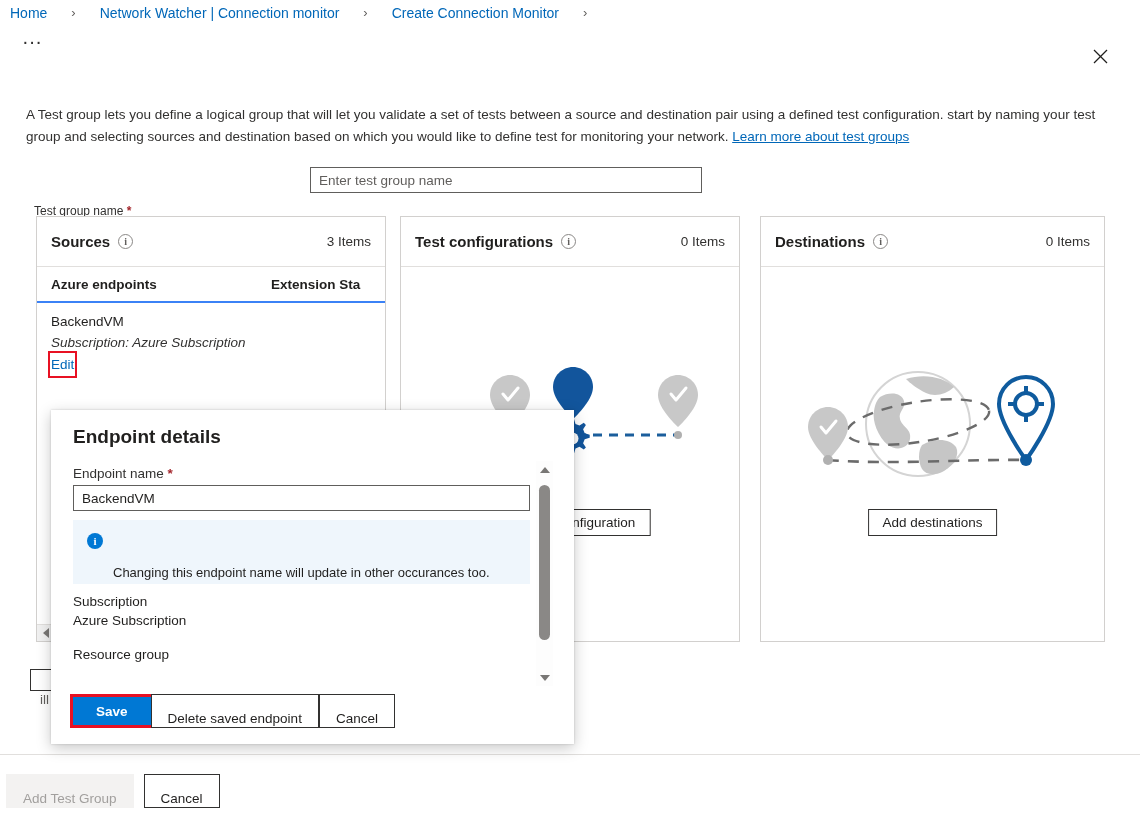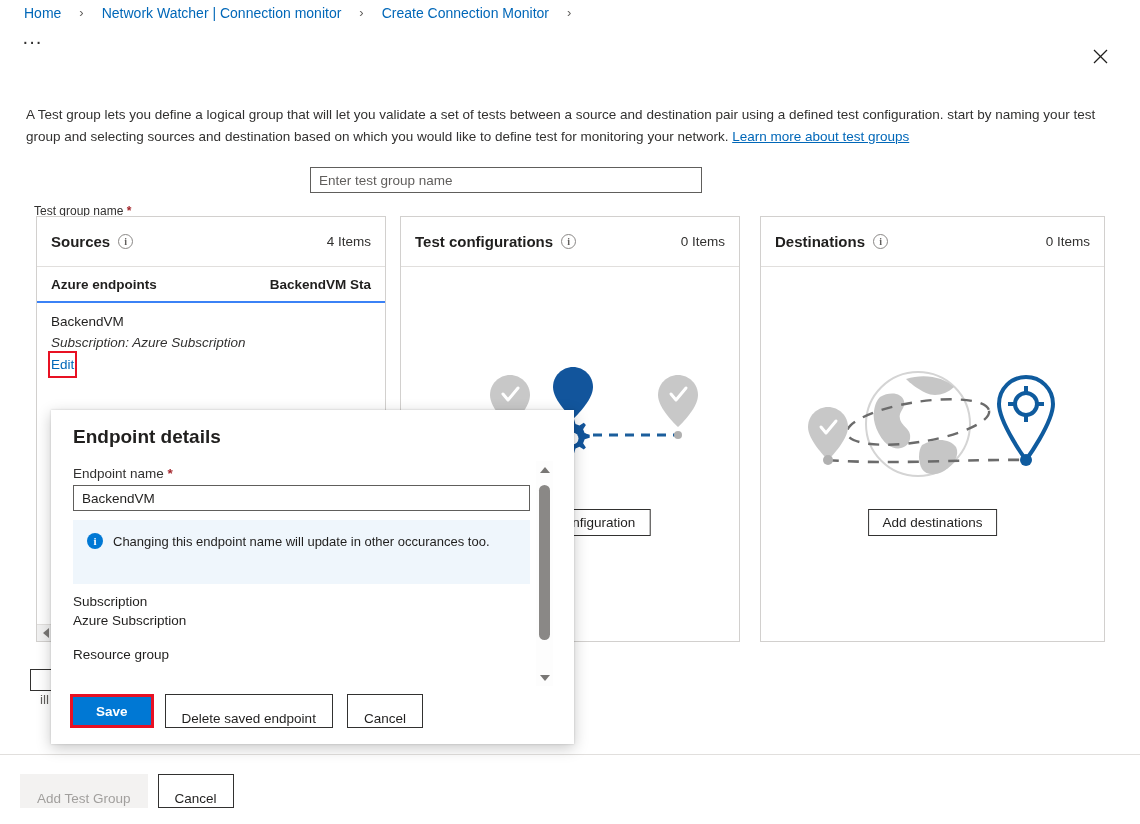--- a/index.html
+++ b/index.html
@@ -8,23 +8,23 @@
     width: 1140px; height: 824px;
     background: #ffffff;
     font-family: "Liberation Sans", sans-serif;
     color: #201f1e;
     overflow: hidden;
   }
   .page { position: relative; width: 1140px; height: 824px; background:#fff; }
 
   
   .breadcrumb {
-    position: absolute; left: 24px; top: 5px;
+    position: absolute; left: 10px; top: 5px;
     font-size: 14px; color: #323130;
-    display: flex; align-items: flex-start; gap: 18px;
+    display: flex; align-items: flex-start; gap: 24px;
     white-space: nowrap;
   }
   .crumb-link { color: #0067b8; cursor: pointer; }
   .crumb-sep { color: #605e5c; font-size: 13px; }
 
   
   .title-row {
     position: absolute; left: 22px; top: 34px;
     display: flex; align-items: baseline; gap: 14px;
   }
@@ -122,21 +122,21 @@
   .bottom-note {
     position:absolute; left:40px; top:692px; font-size:13.5px; color:#605e5c; white-space:nowrap;
   }
   .bottom-checkbox {
     position:absolute; left:30px; top:669px; width:22px; height:22px;
     border:1px solid #323130; background:#fff;
   }
 
   
   .footer-sep { position:absolute; left:0; top:754px; width:1140px; height:1px; background:#e1dfdd; }
-  .footer { position:absolute; left:20px; top:774px; display:flex; gap:10px; }
+  .footer { position:absolute; left:6px; top:774px; display:flex; gap:10px; }
   .btn {
     height: 28px; padding: 16px 16px;
     font-family: inherit; font-size: 13.5px;
     border:1px solid #323130; background:#fff; color:#201f1e; cursor:pointer;
   }
   .btn-disabled {
     background:#f3f2f1; color:#a19f9d; border:1px solid #f3f2f1; cursor:default;
   }
 
   
@@ -154,35 +154,35 @@
   }
   .dlg-infobox {
     position:absolute; left:22px; top:110px; width:457px; height:64px;
     background:#eff6fc; display:flex; gap:10px; padding:12px 14px;
   }
   .info-fill {
     flex:none; width:16px; height:16px; border-radius:50%; background:#0078d4;
     color:#fff; font-size:11px; font-weight:700; font-family:"Liberation Serif", serif;
     display:flex; align-items:center; justify-content:center; margin-top:1px;
   }
-  .info-text { font-size:13px; line-height:19px; color:#201f1e; }
+  .info-text { font-size:13px; line-height:19px; color:#201f1e;margin-top:31px; }
   .dlg-field-label { position:absolute; left:22px; top:184px; font-size:13.5px; color:#201f1e; }
   .dlg-field-value { position:absolute; left:22px; top:203px; font-size:13.5px; color:#201f1e; }
   .dlg-field-label2 { position:absolute; left:22px; top:237px; font-size:13.5px; color:#201f1e; }
 
   
   .vscroll { position:absolute; right:21px; top:51px; width:17px; height:225px; background:#fdfdfd; }
   .vs-arrow { width:17px; height:17px; display:flex; align-items:center; justify-content:center; cursor:pointer; }
   .vs-arrow.bottom { position:absolute; bottom:0; left:0; }
   .vs-thumb {
     position:absolute; left:3px; top:24px; width:11px; height:155px;
     background:#8a8886; border-radius:6px;
   }
 
-  .dlg-buttons { position:absolute; left:22px; top:284px; display:flex; align-items:center; gap:14px; }
+  .dlg-buttons { position:absolute; left:22px; top:284px; display:flex; align-items:center; }
   .btn-primary {
     height:28px; padding:0 22px; background:#0078d4; border:1px solid #0078d4;
     color:#fff; font-family:inherit; font-size:13.5px; font-weight:700; cursor:pointer;
   }
 
   .tri { width:0; height:0; }
   .tri-up { border-left:5px solid transparent; border-right:5px solid transparent; border-bottom:6px solid #797775; }
   .tri-down { border-left:5px solid transparent; border-right:5px solid transparent; border-top:6px solid #797775; }
   .tri-left { border-top:5px solid transparent; border-bottom:5px solid transparent; border-right:6px solid #797775; }
   .tri-right { border-top:5px solid transparent; border-bottom:5px solid transparent; border-left:6px solid #797775; }
@@ -221,26 +221,26 @@
     <span class="req">*</span>
   </div>
   <input class="tgn-input" type="text" placeholder="Enter test group name" style="">
 
   <div class="panel panel-sources">
     <div class="panel-head">
       <div class="panel-head-left">
         <span class="panel-head-title">Sources</span>
         <span class="info-circle">i</span>
       </div>
-      <span class="panel-count">4 Items</span>
+      <span class="panel-count">3 Items</span>
     </div>
 
     <div class="src-table-head">
       <span class="src-col1">Azure endpoints</span>
-      <span class="src-col2">BackendVM Sta</span>
+      <span class="src-col2">Extension Sta</span>
     </div>
 
     <div class="src-row">
       <div>BackendVM</div>
       <div class="meta">Subscription: Azure Subscription</div>
       <span class="src-edit hl-box">Edit</span>
     </div>
 
     <div class="hscroll">
       <div class="hs-arrow">

